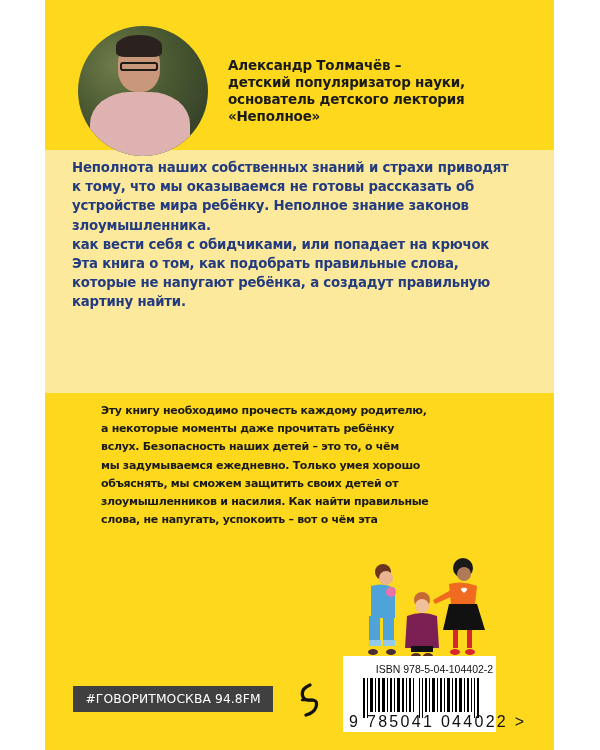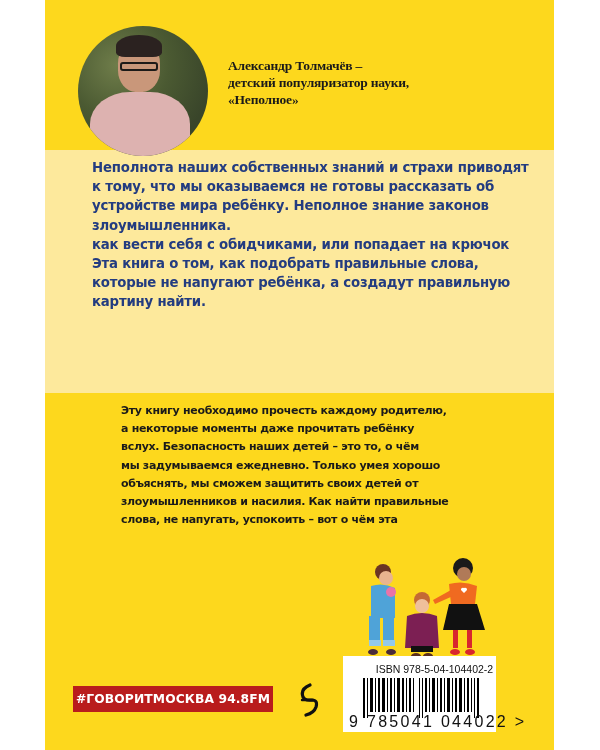--- a/index.html
+++ b/index.html
@@ -33,31 +33,31 @@
     .photo .body {
       position: absolute; left: 12px; top: 66px; width: 100px; height: 80px;
       background: #ddb2b0; border-radius: 40% 40% 0 0;
     }
     .author {
       position: absolute; left: 228px; top: 57px; width: 320px;
       font-family: "DejaVu Sans", sans-serif; font-weight: bold;
       font-size: 13.5px; line-height: 17px; color: #1a1a1a;
       letter-spacing: -0.2px;
     }
-    .author div { white-space: nowrap; font-family: Liberation Serif, serif; }
+    .author div { white-space: nowrap; }
     .blurb {
       position: absolute; left: 45px; top: 150px; width: 509px; height: 243px;
       background: #fde99c;
     }
     .blurb-text {
       position: absolute; left: 72px; top: 158px; width: 470px;
       font-weight: bold; font-size: 13.3px; line-height: 19.2px; color: #233c80;
       letter-spacing: -0.2px;
     }
-    .blurb-text div, .review-text div { white-space: nowrap; margin-left: 20px; }
+    .blurb-text div, .review-text div { white-space: nowrap; }
     .review-text {
       position: absolute; left: 101px; top: 402px; width: 450px;
       font-weight: bold; font-size: 11px; line-height: 18.2px; color: #1a1a1a;
       letter-spacing: -0.3px;
     }
     .illus { position: absolute; left: 355px; top: 556px; width: 140px; height: 104px; }
     .barcode {
       position: absolute; left: 343px; top: 656px; width: 153px; height: 76px;
       background: #ffffff;
     }
@@ -66,41 +66,42 @@
       font-family: "Liberation Sans", sans-serif; font-size: 10.5px; color: #111;
     }
     .bars { position: absolute; left: 20px; top: 22px; width: 116px; height: 40px; }
     .bar-digits {
       position: absolute; left: 6px; top: 57px; width: 145px;
       font-family: "Liberation Sans", sans-serif; font-size: 16px; color: #111;
       letter-spacing: 2.3px; white-space: pre;
     }
     .radio-badge {
       position: absolute; left: 73px; top: 686px; width: 200px; height: 26px;
-      background: #b91c1c; color: #fff;
-      font-weight: bold; font-size: 12.3px; line-height: 26px; text-align: center;
+      background: #404040; color: #fff;
+      font-weight: normal; font-size: 12.3px; line-height: 26px; text-align: center;
       letter-spacing: 0.1px;
     }
     .eksmo-logo { position: absolute; left: 296px; top: 683px; width: 24px; height: 34px; }
   </style>
 </head>
 <body>
 
 <div class="cover"></div>
 
 <div class="photo">
   <div class="body"></div>
   <div class="head"></div>
   <div class="hair"></div>
   <div class="glasses"></div>
 </div>
 
 <div class="author">
   <div>Александр Толмачёв –</div>
   <div>детский популяризатор науки,</div>
+  <div>основатель детского лектория</div>
   <div>«Неполное»</div>
 </div>
 
 <div class="blurb"></div>
 <div class="blurb-text">
   <div>Неполнота наших собственных знаний и страхи приводят</div>
   <div>к тому, что мы оказываемся не готовы рассказать об</div>
   <div>устройстве мира ребёнку. Неполное знание законов</div>
   <div>злоумышленника.</div>
   <div>как вести себя с обидчиками, или попадает на крючок</div>

